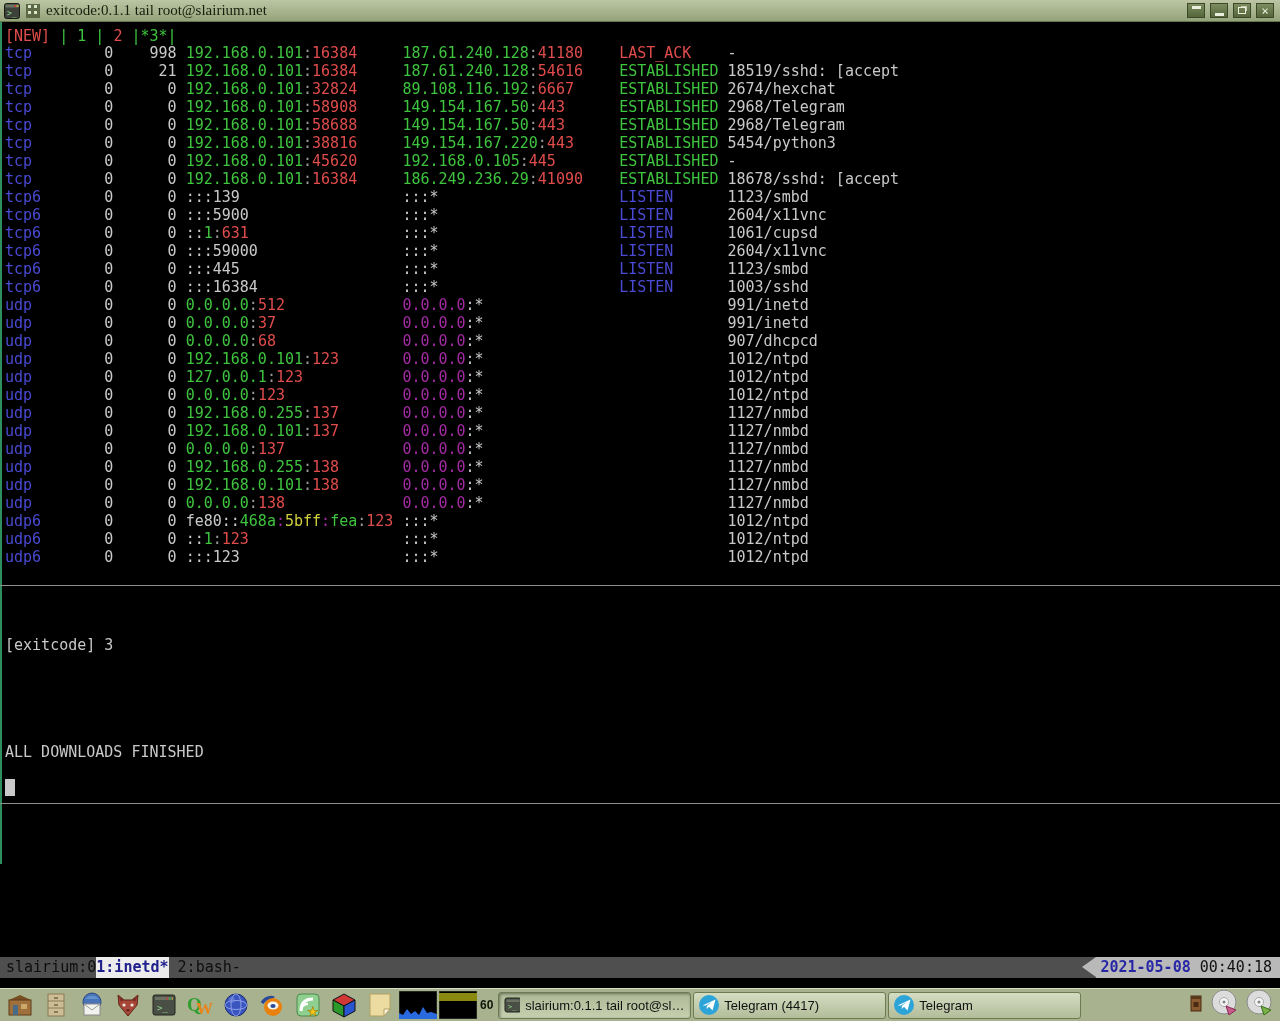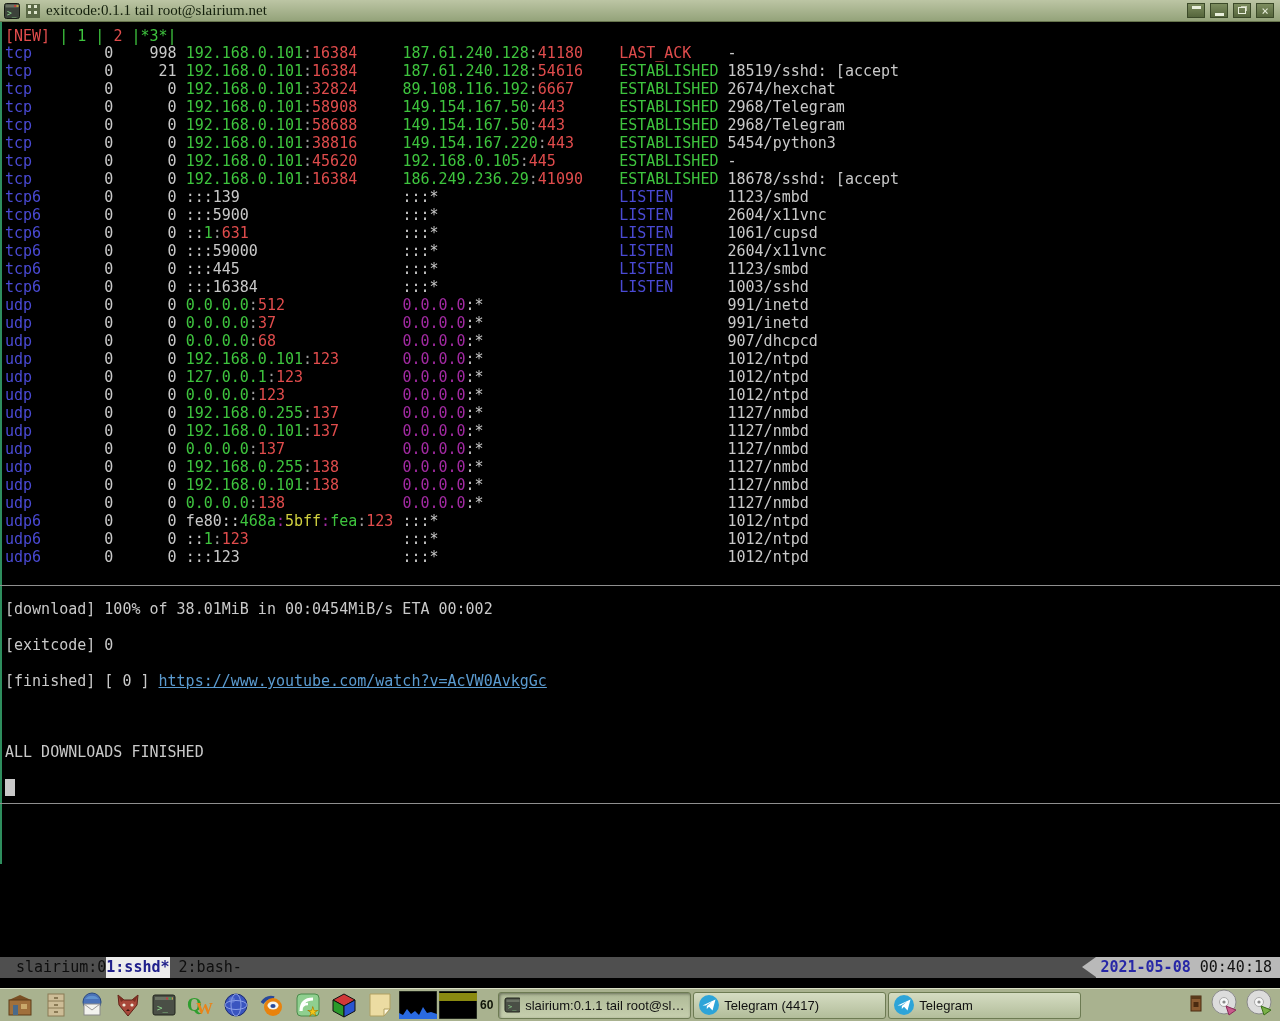--- a/index.html
+++ b/index.html
@@ -25,21 +25,21 @@
     font-size:15px;line-height:18px;color:#c9c9c9;}
   .term-border{position:absolute;left:0;top:0;bottom:0;width:2px;background:#2e8e5e;}
   .tline{position:absolute;left:5px;white-space:pre;height:18px;}
   #netstat{position:absolute;left:5px;top:22px;}
   .trow{height:18px;white-space:pre;}
   .divider{position:absolute;left:0;width:1280px;height:1px;background:#8f8f8f;}
   .cursor{position:absolute;left:5px;width:10px;height:17px;background:#c9c9c9;}
   
   .tmuxbar{position:absolute;top:957px;left:0;width:1280px;height:21px;background:#4f4f4f;
     font-size:15px;line-height:21px;color:#0e0e0e;display:flex;}
-  .tmux-left{white-space:pre;padding-left:16px;display:flex;align-items:flex-end;}
+  .tmux-left{white-space:pre;padding-left:6px;display:flex;align-items:flex-end;}
   .tmux-left span{white-space:pre;}
   .active-win{background:#ececec;color:#20208c;font-weight:bold;}
   .tmux-right{margin-left:auto;display:flex;}
   .tmux-arrow{width:0;height:0;border-top:10.5px solid transparent;border-bottom:10.5px solid transparent;
     border-right:14px solid #b9b9b9;}
   .tmux-clock{background:#b9b9b9;padding:0 8px 0 4px;white-space:pre;}
   .t-date{color:#2727a6;font-weight:bold;}
   .t-time{color:#111;}
   
   .gap-strip{position:absolute;top:978px;left:0;width:1280px;height:10px;background:#000;}
@@ -120,31 +120,29 @@
         <div class="trow"><span style="color: rgb(74, 74, 212);">udp  </span><span style="color: rgb(201, 201, 201);">      0      0 </span><span style="color: rgb(62, 196, 62);">192.168.0.101</span><span style="color: rgb(154, 154, 154);">:</span><span style="color: rgb(224, 76, 76);">137</span><span>       </span><span style="color: rgb(162, 42, 162);">0.0.0.0</span><span style="color: rgb(201, 201, 201);">:*</span><span>               </span><span style="color: rgb(201, 201, 201);">            </span><span style="color: rgb(201, 201, 201);">1127/nmbd</span></div>
         <div class="trow"><span style="color: rgb(74, 74, 212);">udp  </span><span style="color: rgb(201, 201, 201);">      0      0 </span><span style="color: rgb(62, 196, 62);">0.0.0.0</span><span style="color: rgb(154, 154, 154);">:</span><span style="color: rgb(224, 76, 76);">137</span><span>             </span><span style="color: rgb(162, 42, 162);">0.0.0.0</span><span style="color: rgb(201, 201, 201);">:*</span><span>               </span><span style="color: rgb(201, 201, 201);">            </span><span style="color: rgb(201, 201, 201);">1127/nmbd</span></div>
         <div class="trow"><span style="color: rgb(74, 74, 212);">udp  </span><span style="color: rgb(201, 201, 201);">      0      0 </span><span style="color: rgb(62, 196, 62);">192.168.0.255</span><span style="color: rgb(154, 154, 154);">:</span><span style="color: rgb(224, 76, 76);">138</span><span>       </span><span style="color: rgb(162, 42, 162);">0.0.0.0</span><span style="color: rgb(201, 201, 201);">:*</span><span>               </span><span style="color: rgb(201, 201, 201);">            </span><span style="color: rgb(201, 201, 201);">1127/nmbd</span></div>
         <div class="trow"><span style="color: rgb(74, 74, 212);">udp  </span><span style="color: rgb(201, 201, 201);">      0      0 </span><span style="color: rgb(62, 196, 62);">192.168.0.101</span><span style="color: rgb(154, 154, 154);">:</span><span style="color: rgb(224, 76, 76);">138</span><span>       </span><span style="color: rgb(162, 42, 162);">0.0.0.0</span><span style="color: rgb(201, 201, 201);">:*</span><span>               </span><span style="color: rgb(201, 201, 201);">            </span><span style="color: rgb(201, 201, 201);">1127/nmbd</span></div>
         <div class="trow"><span style="color: rgb(74, 74, 212);">udp  </span><span style="color: rgb(201, 201, 201);">      0      0 </span><span style="color: rgb(62, 196, 62);">0.0.0.0</span><span style="color: rgb(154, 154, 154);">:</span><span style="color: rgb(224, 76, 76);">138</span><span>             </span><span style="color: rgb(162, 42, 162);">0.0.0.0</span><span style="color: rgb(201, 201, 201);">:*</span><span>               </span><span style="color: rgb(201, 201, 201);">            </span><span style="color: rgb(201, 201, 201);">1127/nmbd</span></div>
         <div class="trow"><span style="color: rgb(74, 74, 212);">udp6 </span><span style="color: rgb(201, 201, 201);">      0      0 </span><span style="color: rgb(201, 201, 201);">fe80::</span><span style="color: rgb(62, 196, 62);">468a</span><span style="color: rgb(162, 42, 162);">:</span><span style="color: rgb(207, 207, 63);">5bff</span><span style="color: rgb(162, 42, 162);">:</span><span style="color: rgb(62, 196, 62);">fea</span><span style="color: rgb(154, 154, 154);">:</span><span style="color: rgb(224, 76, 76);">123</span><span> </span><span style="color: rgb(201, 201, 201);">:::*</span><span>                    </span><span style="color: rgb(201, 201, 201);">            </span><span style="color: rgb(201, 201, 201);">1012/ntpd</span></div>
         <div class="trow"><span style="color: rgb(74, 74, 212);">udp6 </span><span style="color: rgb(201, 201, 201);">      0      0 </span><span style="color: rgb(201, 201, 201);">::</span><span style="color: rgb(62, 196, 62);">1</span><span style="color: rgb(154, 154, 154);">:</span><span style="color: rgb(224, 76, 76);">123</span><span>                 </span><span style="color: rgb(201, 201, 201);">:::*</span><span>                    </span><span style="color: rgb(201, 201, 201);">            </span><span style="color: rgb(201, 201, 201);">1012/ntpd</span></div>
         <div class="trow"><span style="color: rgb(74, 74, 212);">udp6 </span><span style="color: rgb(201, 201, 201);">      0      0 </span><span style="color: rgb(201, 201, 201);">:::123</span><span>                  </span><span style="color: rgb(201, 201, 201);">:::*</span><span>                    </span><span style="color: rgb(201, 201, 201);">            </span><span style="color: rgb(201, 201, 201);">1012/ntpd</span></div>
       </div>
     <div class="divider" style="top:563px;"></div>
-    <div class="tline" style="top:578px;">[download] 100% of 38.01MiB in 00:0454MiB/s ETA 00:002</div>
-    <div class="tline" style="top:614px;">[exitcode] 0</div>
-    <div class="tline" id="finished-line" style="top:650px;"><span style="color: rgb(201, 201, 201);">[finished] [ 0 ] </span><span style="color: rgb(91, 155, 208); text-decoration: underline;">https://www.youtube.com/watch?v=AcVW0AvkgGc</span></div>
+    <div class="tline" style="top:614px;">[exitcode] 3</div>
     <div class="tline" style="top:721px;">ALL DOWNLOADS FINISHED</div>
     <div class="cursor" style="top:757px;"></div>
     <div class="divider" style="top:781px;"></div>
   </div>
 
   <div class="tmuxbar">
     <div class="tmux-left">
-      <span>slairium:0</span><span class="active-win">1:sshd*</span><span> </span><span>2:bash-</span>
+      <span>slairium:0</span><span class="active-win">1:inetd*</span><span> </span><span>2:bash-</span>
     </div>
     <div class="tmux-right">
       <div class="tmux-arrow"></div>
       <div class="tmux-clock"><span class="t-date">2021-05-08</span><span> </span><span class="t-time">00:40:18</span></div>
     </div>
   </div>
 
   <div class="gap-strip"></div>
 
   <div class="taskbar">

